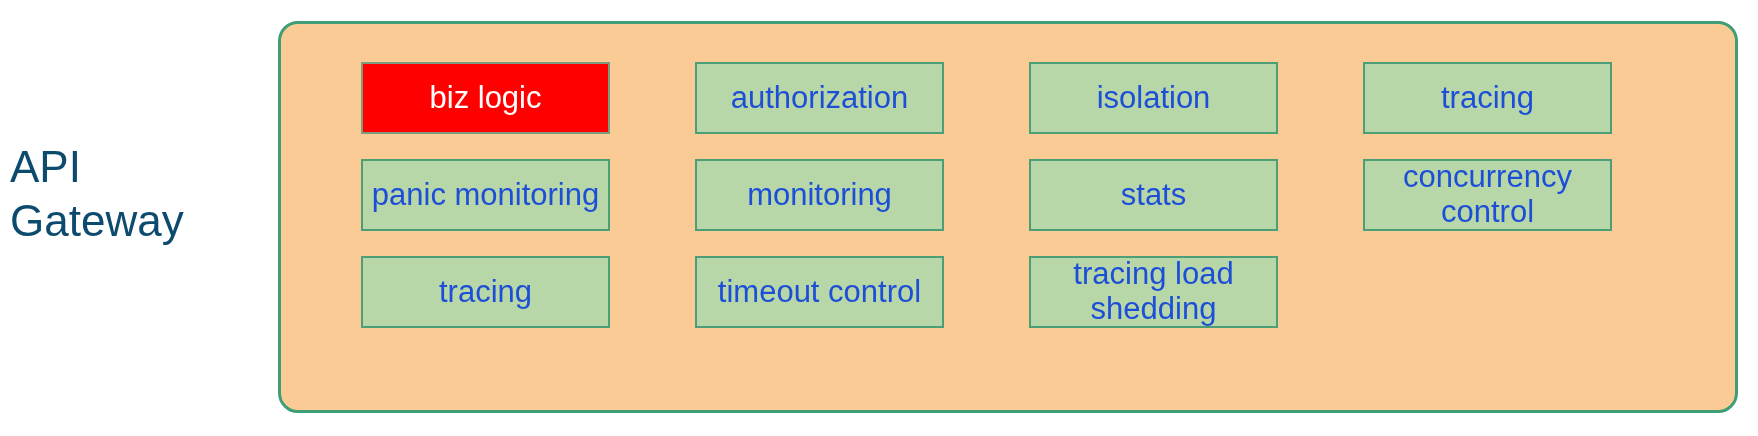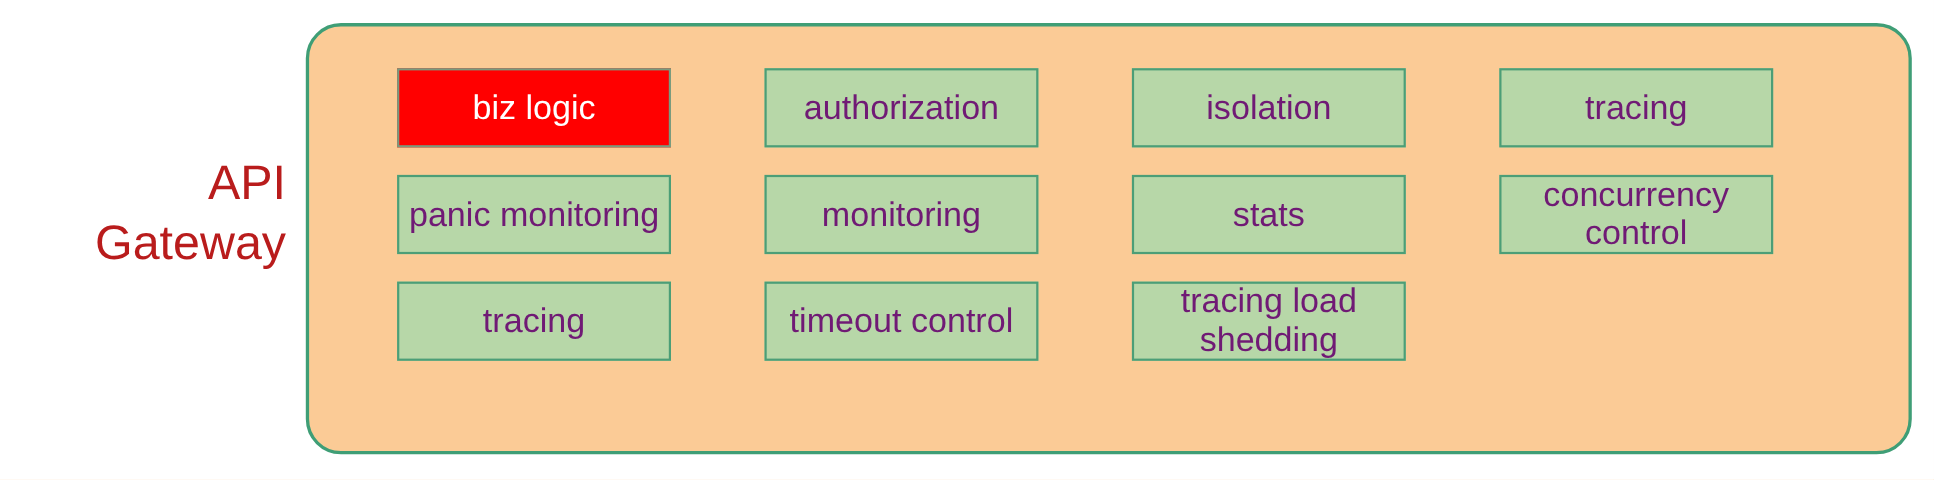--- a/index.html
+++ b/index.html
@@ -13,36 +13,36 @@
     height: 436px;
     background: #ffffff;
     font-family: "Liberation Sans", sans-serif;
     overflow: hidden;
   }
   #gateway-label {
     position: absolute;
     left: 10px;
     top: 140px;
     width: 250px;
-    text-align: right;
+    text-align: left;
     font-size: 44px;
     line-height: 1.22;
-    color: #b91c1c;
+    color: #0c4a6e;
     white-space: pre-line;
   }
   #gateway-container {
     position: absolute;
     left: 278px;
     top: 21px;
     width: 1460px;
     height: 392px;
     box-sizing: border-box;
     background: #fbcb96;
     border: 3px solid #3f9e76;
-    border-radius: 32px;
+    border-radius: 20px;
   }
   #grid {
     position: absolute;
     left: 80px;
     top: 38px;
     width: 1252px;
     display: grid;
     grid-template-columns: repeat(4, 249px);
     grid-template-rows: repeat(3, 72px);
     column-gap: 85px;
@@ -51,21 +51,21 @@
   .cell {
     box-sizing: border-box;
     border: 2px solid #4c9e77;
     background: #b7d7a8;
     display: flex;
     align-items: center;
     justify-content: center;
     text-align: center;
     font-size: 31px;
     line-height: 1.12;
-    color: #701a75;
+    color: #1d4ed8;
     white-space: pre-line;
     padding: 0 4px;
   }
   .cell.highlight {
     background: #ff0000;
     color: #ffffff;
     border-color: #7a9b7e;
   }
 </style>
 </head>

